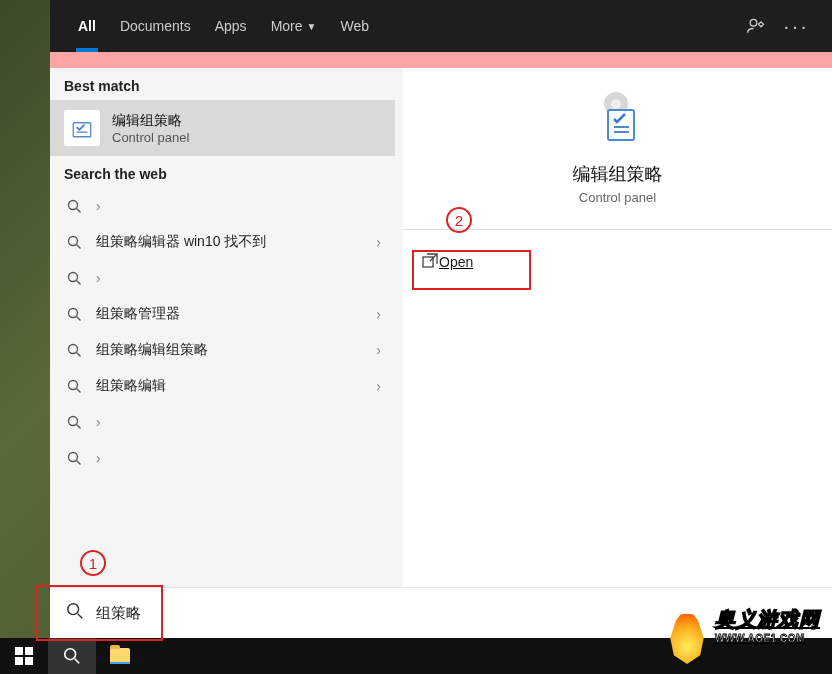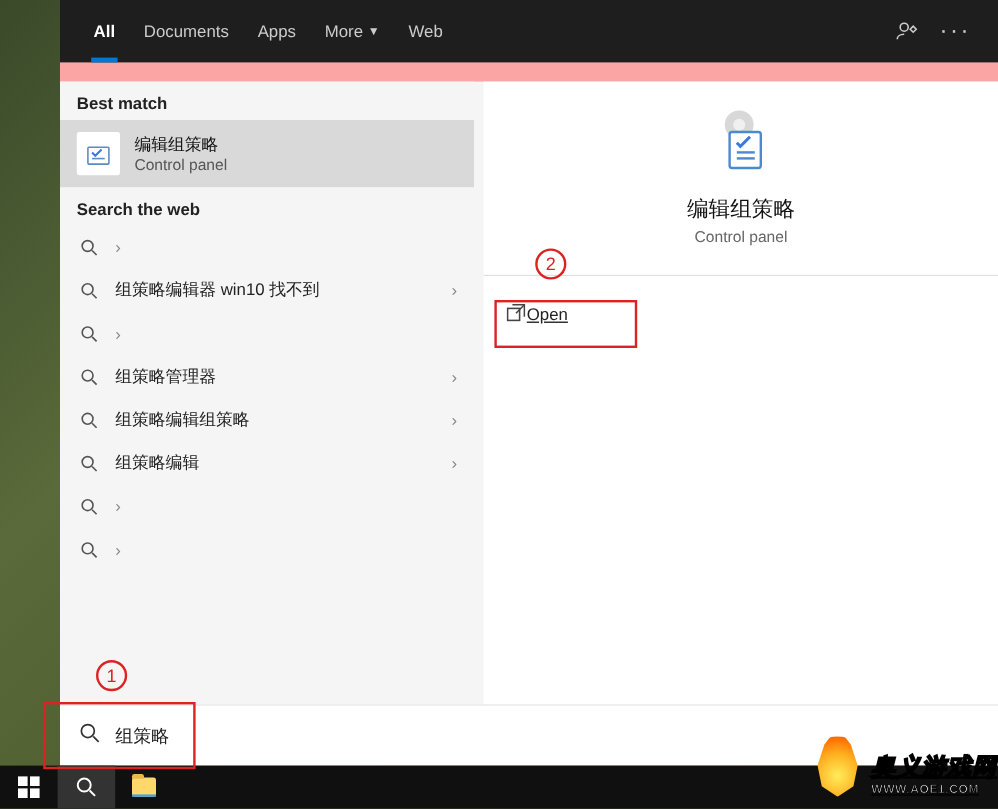--- a/index.html
+++ b/index.html
@@ -248,24 +248,24 @@
     justify-content: center;
     background: transparent;
   }
   .anno-box {
     position: absolute;
     border: 2.5px solid #d22;
     background: transparent;
   }
   .watermark {
     position: absolute;
-    right: 1px;
+    right: 12px;
     bottom: 10px;
     display: flex;
-    align-items: flex-end;
+    align-items: flex-start;
     gap: 6px;
     z-index: 50;
     text-decoration: underline;
   }
   .wm-flame {
     width: 44px; height: 58px;
     position: relative;
   }
   .wm-flame::before {
     content: "";

